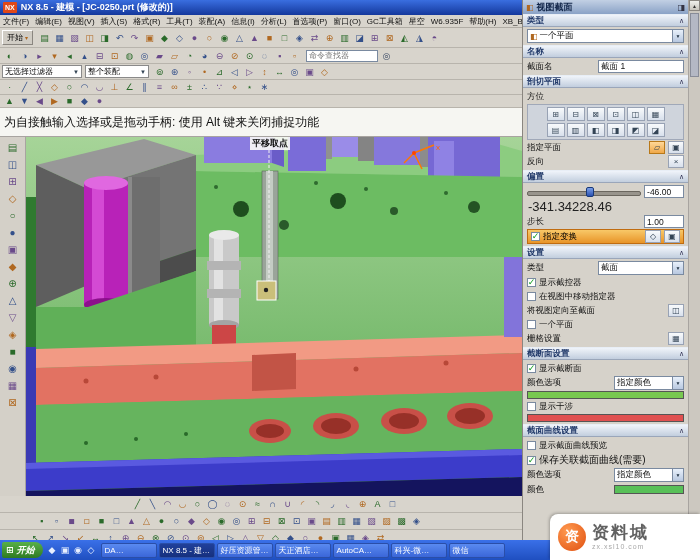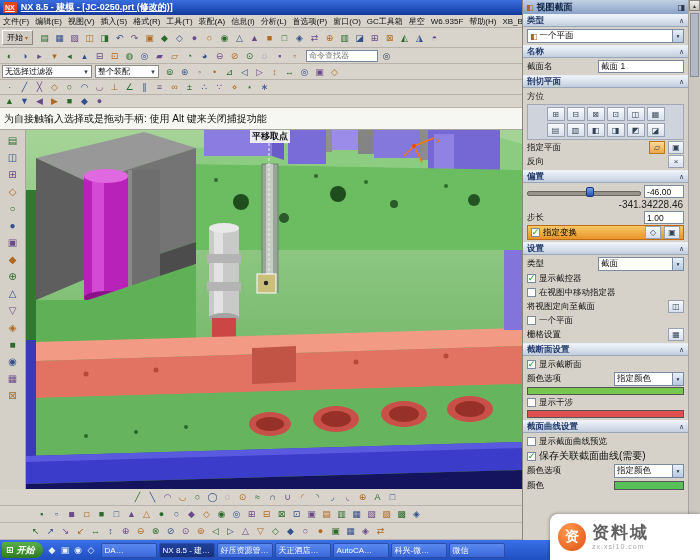--- a/index.html
+++ b/index.html
@@ -2,39 +2,39 @@
 <html><head>
 <meta charset="utf-8">
 <style>
   * { margin:0; padding:0; box-sizing:border-box; }
   html,body { width:700px; height:560px; overflow:hidden; }
   body { font-family:"Liberation Sans","DejaVu Sans",sans-serif; font-size:9px; background:#d4d0c8; }
   .screen { position:relative; width:700px; height:560px; background:#d4d0c8; overflow:hidden; }
 
   
   .left-area { position:absolute; left:0; top:0; width:522px; }
-  .titlebar { height:15px; background:linear-gradient(#3a6ee0,#14389c); color:#fff; display:flex; align-items:center; gap:4px; padding:0 3px; font-weight:bold; font-size:9px; white-space:nowrap; overflow:hidden;text-decoration:underline; }
+  .titlebar { height:15px; background:linear-gradient(#3a6ee0,#14389c); color:#fff; display:flex; align-items:center; gap:4px; padding:0 3px; font-weight:bold; font-size:9px; white-space:nowrap; overflow:hidden; }
   .applogo { background:#e04818; color:#fff; font-size:7px; font-weight:bold; padding:0 2px; height:11px; display:flex; align-items:center; border-radius:1px; }
   .menubar { height:13px; background:#d8d4cc; border-bottom:1px solid #b0aca4; display:flex; align-items:center; overflow:hidden; white-space:nowrap;justify-content:space-between; }
   .mi { padding:0 3px; font-size:8px; color:#101010; }
   .tbrow { background:#d8d4cc; border-bottom:1px solid #b8b4ac; display:flex; align-items:center; padding:0 2px; overflow:hidden; white-space:nowrap; }
   .r1 { height:20px; } .r2 { height:16px; } .r3 { height:16px; } .r4 { height:15px; } .r5 { height:13px; }
   .ticons { display:flex; align-items:center; }
   .tbi { display:inline-flex; width:15px; height:14px; align-items:center; justify-content:center; font-size:9px; color:#3a4a66; flex:none; }
   .ticons .tbi:nth-child(4n) { color:#b06820; }
   .ticons .tbi:nth-child(4n+1) { color:#2a6a2a; }
   .ticons .tbi:nth-child(4n+2) { color:#34508a; }
   .ticons .tbi:nth-child(4n+3) { color:#6a4a8a; }
   .startbtn { border:1px solid; border-color:#fff #8a8680 #8a8680 #fff; background:#d0ccc4; padding:1px 4px; font-size:8px; display:flex; align-items:center; gap:2px; margin-right:4px; }
   .sarr { font-size:6px; color:#b06820; }
   .finder { margin-left:4px; display:flex; align-items:center; gap:1px; }
   .finder input { width:72px; height:12px; font-size:8px; border:1px solid #7a8aa0; padding:0 2px; font-family:inherit; }
-  .seldrop { background:#fff; border:1px solid #8a8a8a; font-size:8px; height:13px; padding:0 2px; display:flex; align-items:center; justify-content:space-between; width:90px; margin-right:3px; flex:none; }
+  .seldrop { background:#fff; border:1px solid #8a8a8a; font-size:8px; height:13px; padding:0 2px; display:flex; align-items:center; justify-content:space-between; width:80px; margin-right:3px; flex:none; }
   .drop-ar { font-size:6px; color:#345; }
-  .msgbar { height:22px; background:#f6f6f2; border-bottom:1px solid #a8a4a0; display:flex; align-items:center; padding:8px 4px; font-size:10px; color:#101010; white-space:nowrap; overflow:hidden; }
+  .msgbar { height:29px; background:#f6f6f2; border-bottom:1px solid #a8a4a0; display:flex; align-items:center; padding:8px 4px; font-size:12px; color:#101010; white-space:nowrap; overflow:hidden; }
 
   .workarea { display:flex; height:359px; }
   .vtoolbar { width:26px; background:#d4d0c8; border-right:1px solid #a8a4a0; display:flex; flex-direction:column; align-items:center; padding-top:2px; }
   .vtoolbar .tbi { width:18px; height:17px; font-size:10px; }
   .viewport { position:relative; width:496px; height:359px; overflow:hidden; background:#6ab060; }
   .pick-hint { position:absolute; top:0; left:224px; font-size:9px; font-weight:bold; color:#0a0a0a; background:rgba(250,250,246,0.9); padding:0 2px; z-index:5; }
 
   .bottom1 { height:17px; padding-left:130px; } .bottom2 { height:17px; padding-left:34px; } .bottom3 { height:17px; padding-left:28px; }
   .statusbar { height:9px; background:#d4d0c8; border-top:1px solid #eceae6; }
 
@@ -57,21 +57,21 @@
   .w86 { width:86px; } .w40 { width:40px; }
   .iconbtn { width:16px; height:13px; border:1px solid #98a2b4; background:linear-gradient(#f8fafc,#d8e0ec); display:flex; align-items:center; justify-content:center; font-size:8px; color:#345; flex:none; }
   .iconbtn.sel { background:linear-gradient(#ffd898,#f0a848); border-color:#b87818; }
   .cb { width:9px; height:9px; background:#fff; border:1px solid #7a8aa0; display:flex; align-items:center; justify-content:center; font-size:9px; color:#0a9a1a; line-height:1; flex:none; overflow:visible; }
   .csys-box { border:1px solid #a0a8b8; background:#cfd4dc; padding:2px; display:flex; flex-direction:column; gap:2px; align-items:center; }
   .csys-row { display:flex; gap:2px; }
   .csb { width:18px; height:14px; }
   .slider { flex:1; height:12px; position:relative; }
   .slider::before { content:""; position:absolute; left:0; right:0; top:5px; height:3px; background:#98948c; border:1px solid #6a665e; border-radius:2px; }
   .slider-handle { position:absolute; left:52%; top:1px; width:8px; height:10px; background:linear-gradient(#7aa0e8,#2a50b0); border:1px solid #183878; border-radius:2px; }
-  .range-row { display:flex; justify-content:flex-end; font-size:10px; color:#222; padding:0 1px; }
+  .range-row { display:flex; justify-content:flex-start; font-size:13px; color:#222; padding:0 1px; }
   .orange-row { height:15px; background:linear-gradient(#f8c868,#e89428); border:1px solid #c06c10; display:flex; align-items:center; gap:3px; padding:0 3px; font-size:8.5px; }
   .colorbar { height:8px; border:1px solid #555; }
   .colorbar.sw { width:70px; height:9px; }
   .panel-scroll { width:12px; background:#ccc8c0; border-left:1px solid #a8a4a0; position:relative; display:flex; flex-direction:column; justify-content:space-between; }
   .scr-btn { height:11px; background:linear-gradient(#f0f0ec,#c8c4bc); border:1px solid #8a8680; display:flex; align-items:center; justify-content:center; font-size:5px; color:#333; }
   .scr-thumb { position:absolute; top:13px; left:1px; right:1px; height:64px; background:#b4b8c4; border:1px solid #888c98; }
 
   
   .taskbar { position:absolute; left:0; bottom:0; width:700px; height:20px; background:linear-gradient(#3a70e8,#1f4fc0); display:flex; align-items:center; gap:3px; padding:0 2px; z-index:40; }
   .startbtn-tb { height:16px; background:linear-gradient(#58b048,#2e7a22); border-radius:2px 8px 8px 2px; color:#fff; font-weight:bold; font-size:9px; font-style:italic; display:flex; align-items:center; gap:3px; padding:0 8px 0 4px; flex:none; }

